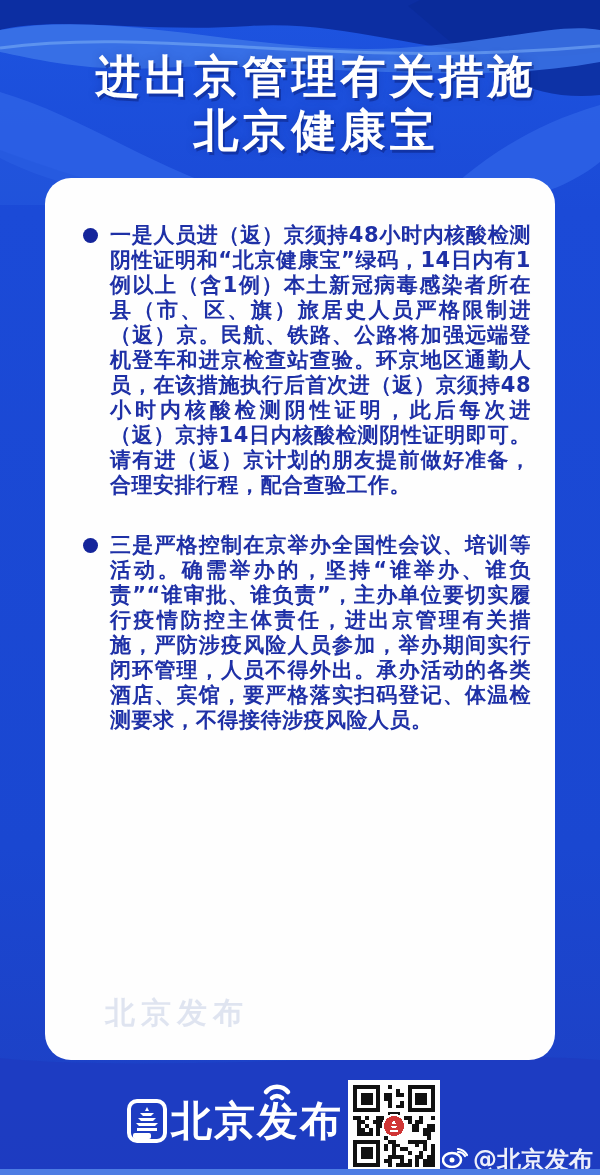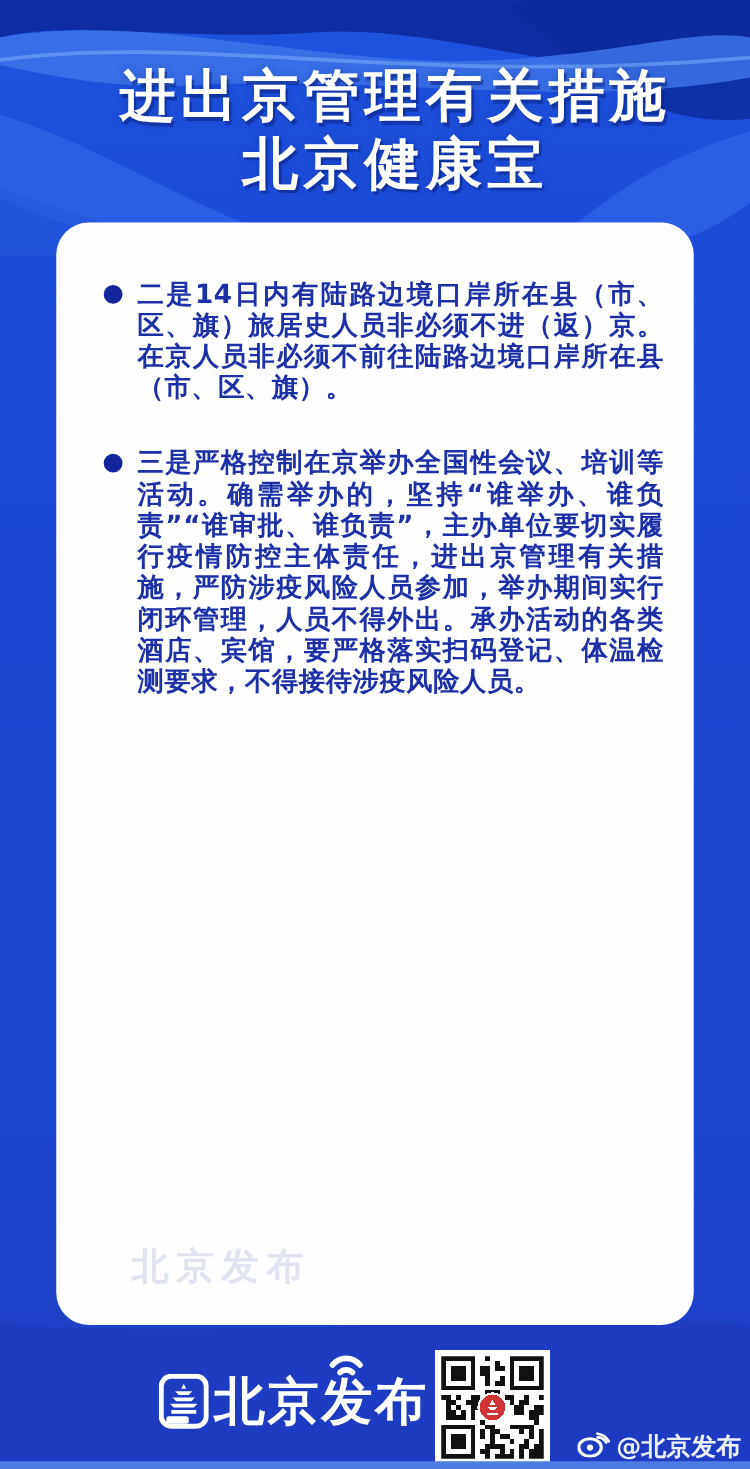--- a/index.html
+++ b/index.html
@@ -41,21 +41,21 @@
                 color:#fff; font-size:41px; font-weight:900; letter-spacing:2px;
                 line-height:50px; }
   .wifi { position:absolute; left:258px; top:1076px; z-index:4; }
 
   .qr { position:absolute; left:348px; top:1080px; width:92px; height:92px;
         background:#fff; padding:5px; z-index:3; }
   .qr svg { width:82px; height:82px; display:block; }
 
   .weibo { position:absolute; right:7px; top:1144px; z-index:3;
            display:flex; align-items:center; gap:5px;
-           color:rgba(255,255,255,.92); font-size:20px; font-weight:700; }
+           color:rgba(255,255,255,.92); font-size:24px; font-weight:700; }
 
   .bottom-strip { position:absolute; left:0; bottom:0; width:600px; height:6px;
                   background:#4d7ce3; z-index:5; }
 </style>
 </head>
 <body>
 
 <div class="poster">
 
   <svg class="bg" viewBox="0 0 600 1175" aria-hidden="true">
@@ -70,21 +70,21 @@
   </svg>
 
   <header class="title-wrap">
     <div class="title-line">进出京管理有关措施</div>
     <div class="title-line">北京健康宝</div>
   </header>
 
   <main class="card">
     <div class="measure">
       <span class="dot"></span>
-      <p>二是14日内有陆路边境口岸所在县（市、区、旗）旅居史人员非必须不进（返）京。在京人员非必须不前往陆路边境口岸所在县（市、区、旗）。</p>
+      <p>一是人员进（返）京须持48小时内核酸检测阴性证明和“北京健康宝”绿码，14日内有1例以上（含1例）本土新冠病毒感染者所在县（市、区、旗）旅居史人员严格限制进（返）京。民航、铁路、公路将加强远端登机登车和进京检查站查验。环京地区通勤人员，在该措施执行后首次进（返）京须持48小时内核酸检测阴性证明，此后每次进（返）京持14日内核酸检测阴性证明即可。请有进（返）京计划的朋友提前做好准备，合理安排行程，配合查验工作。</p>
     </div>
     <div class="measure last">
       <span class="dot"></span>
       <p>三是严格控制在京举办全国性会议、培训等活动。确需举办的，坚持“谁举办、谁负责”“谁审批、谁负责”，主办单位要切实履行疫情防控主体责任，进出京管理有关措施，严防涉疫风险人员参加，举办期间实行闭环管理，人员不得外出。承办活动的各类酒店、宾馆，要严格落实扫码登记、体温检测要求，不得接待涉疫风险人员。</p>
     </div>
     <div class="watermark">北京发布</div>
   </main>
 
   <span class="brand-icon">
     <svg width="40" height="46" viewBox="0 0 40 46">

